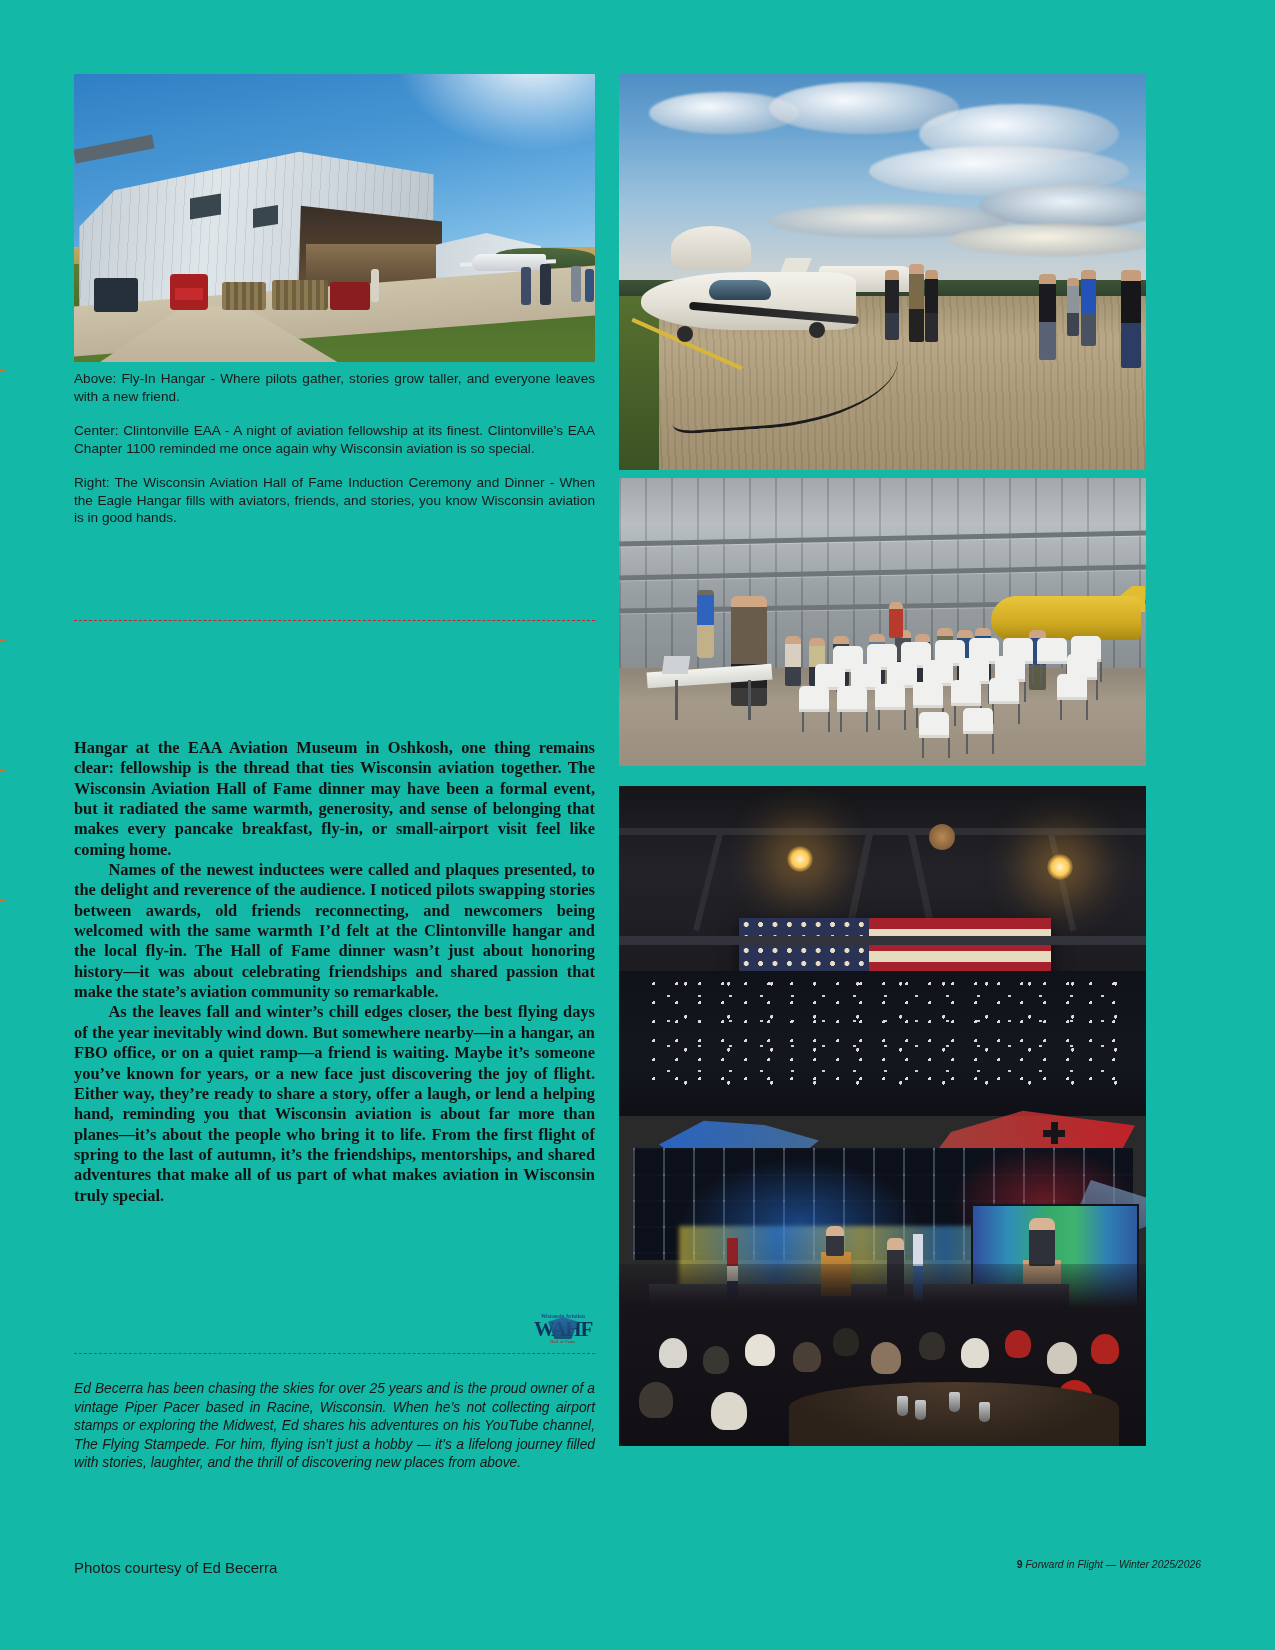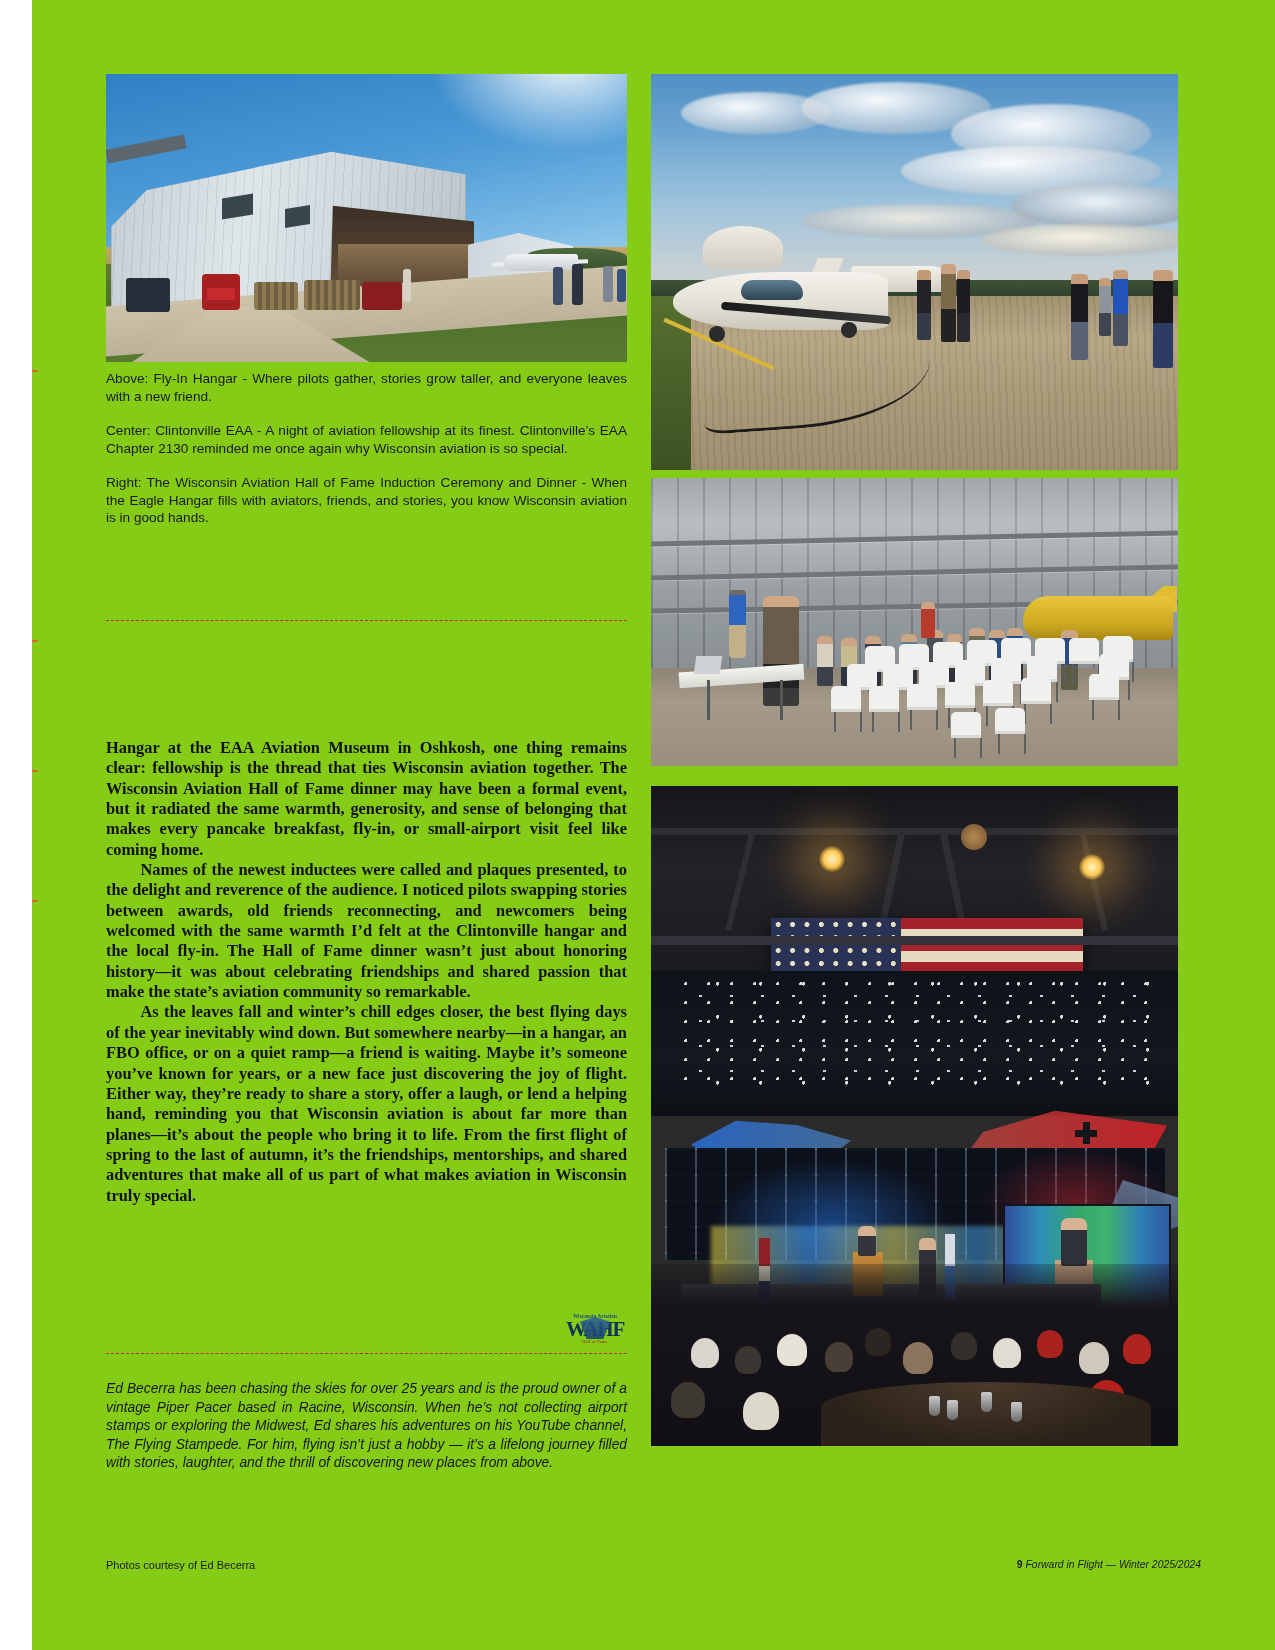--- a/index.html
+++ b/index.html
@@ -11,22 +11,21 @@
     width: 1275px;
     height: 1650px;
     position: relative;
     font-family: "Liberation Serif", serif;
     overflow: hidden;
   }
 
   .page {
     position: absolute;
     inset: 0;
-    background: #84cc16;
-    margin-left: 32px;
+    background: #14b8a6;
   }
 
   
   .tick {
     position: absolute;
     background: #d8682c;
   }
 
   
   .photo {
@@ -445,21 +444,21 @@
     font-style: italic;
     font-size: 13.8px;
     line-height: 18.6px;
     color: #171717;
     text-align: justify;
   }
 
   .footer-left {
     position: absolute; left: 74px; top: 1559px;
     font-family: "Liberation Sans", sans-serif;
-    font-size: 11px; color: #1a1a1a;
+    font-size: 15px; color: #1a1a1a;
   }
   .footer-right {
     position: absolute; right: 74px; top: 1559px;
     font-family: "Liberation Sans", sans-serif;
     font-size: 10.4px; color: #1a1a1a;
     white-space: nowrap;
   }
   .footer-right .pg { font-weight: bold; font-style: normal; }
   .footer-right .ttl { font-style: italic; }
 </style>
@@ -645,21 +644,21 @@
     <div class="layer tablecloth"></div>
     <div class="glass" style="left:278px;top:610px;"></div>
     <div class="glass" style="left:296px;top:614px;"></div>
     <div class="glass" style="left:330px;top:606px;"></div>
     <div class="glass" style="left:360px;top:616px;"></div>
     <div class="tablenum">28</div>
   </div>
 
   <div class="caption-block">
     <p>Above: Fly-In Hangar - Where pilots gather, stories grow taller, and everyone leaves with a new friend.</p>
-    <p>Center: Clintonville EAA - A night of aviation fellowship at its finest. Clintonville’s EAA Chapter 2130 reminded me once again why Wisconsin aviation is so special.</p>
+    <p>Center: Clintonville EAA - A night of aviation fellowship at its finest. Clintonville’s EAA Chapter 1100 reminded me once again why Wisconsin aviation is so special.</p>
     <p>Right: The Wisconsin Aviation Hall of Fame Induction Ceremony and Dinner - When the Eagle Hangar fills with aviators, friends, and stories, you know Wisconsin aviation is in good hands.</p>
   </div>
 
   <div class="dashed-rule" id="rule-top"></div>
 
   <div class="body-copy">
     <p>Hangar at the EAA Aviation Museum in Oshkosh, one thing remains clear: fellowship is the thread that ties Wisconsin aviation together. The Wisconsin Aviation Hall of Fame dinner may have been a formal event, but it radiated the same warmth, generosity, and sense of belonging that makes every pancake breakfast, fly-in, or small-airport visit feel like coming home.</p>
     <p class="indent">Names of the newest inductees were called and plaques presented, to the delight and reverence of the audience. I noticed pilots swapping stories between awards, old friends reconnecting, and newcomers being welcomed with the same warmth I’d felt at the Clintonville hangar and the local fly-in. The Hall of Fame dinner wasn’t just about honoring history—it was about celebrating friendships and shared passion that make the state’s aviation community so remarkable.</p>
     <p class="indent">As the leaves fall and winter’s chill edges closer, the best flying days of the year inevitably wind down. But somewhere nearby—in a hangar, an FBO office, or on a quiet ramp—a friend is waiting. Maybe it’s someone you’ve known for years, or a new face just discovering the joy of flight. Either way, they’re ready to share a story, offer a laugh, or lend a helping hand, reminding you that Wisconsin aviation is about far more than planes—it’s about the people who bring it to life. From the first flight of spring to the last of autumn, it’s the friendships, mentorships, and shared adventures that make all of us part of what makes aviation in Wisconsin truly special.</p>
   </div>
@@ -671,16 +670,16 @@
     <div class="sub">Hall of Fame</div>
   </div>
 
   <div class="dashed-rule" id="rule-bottom"></div>
 
   <div class="bio">Ed Becerra has been chasing the skies for over 25 years and is the proud owner of a vintage Piper Pacer based in Racine, Wisconsin. When he’s not collecting airport stamps or exploring the Midwest, Ed shares his adventures on his YouTube channel, The Flying Stampede. For him, flying isn’t just a hobby — it’s a lifelong journey filled with stories, laughter, and the thrill of discovering new places from above.</div>
 
   <div class="footer-left">Photos courtesy of Ed Becerra</div>
   <div class="footer-right">
     <span class="pg">9</span>
-    <span class="ttl">Forward in Flight — Winter 2025/2024</span>
+    <span class="ttl">Forward in Flight — Winter 2025/2026</span>
   </div>
 
 </div>
 
 </body></html>

